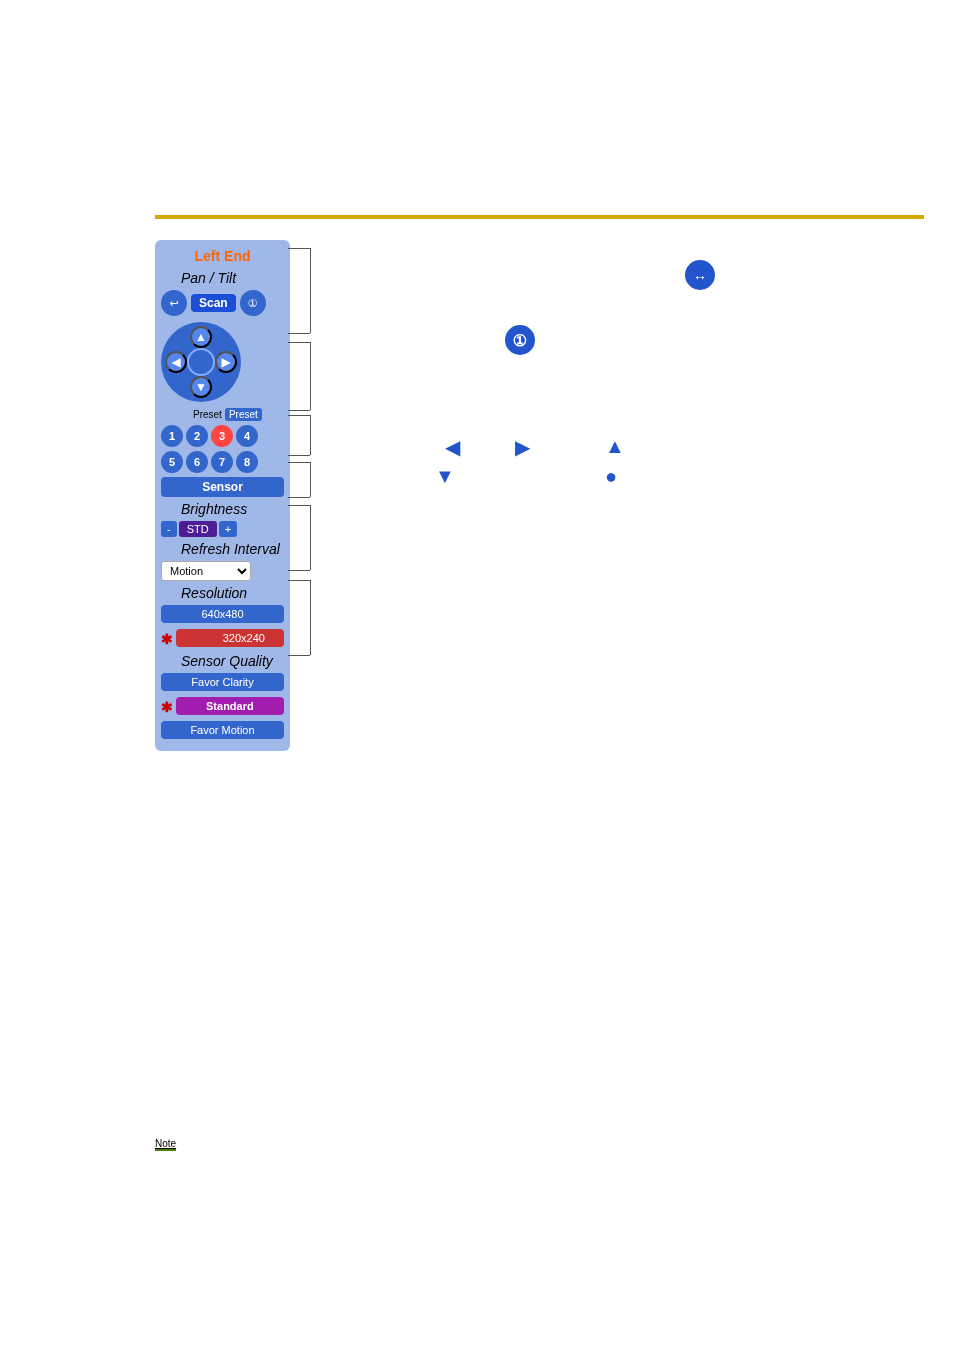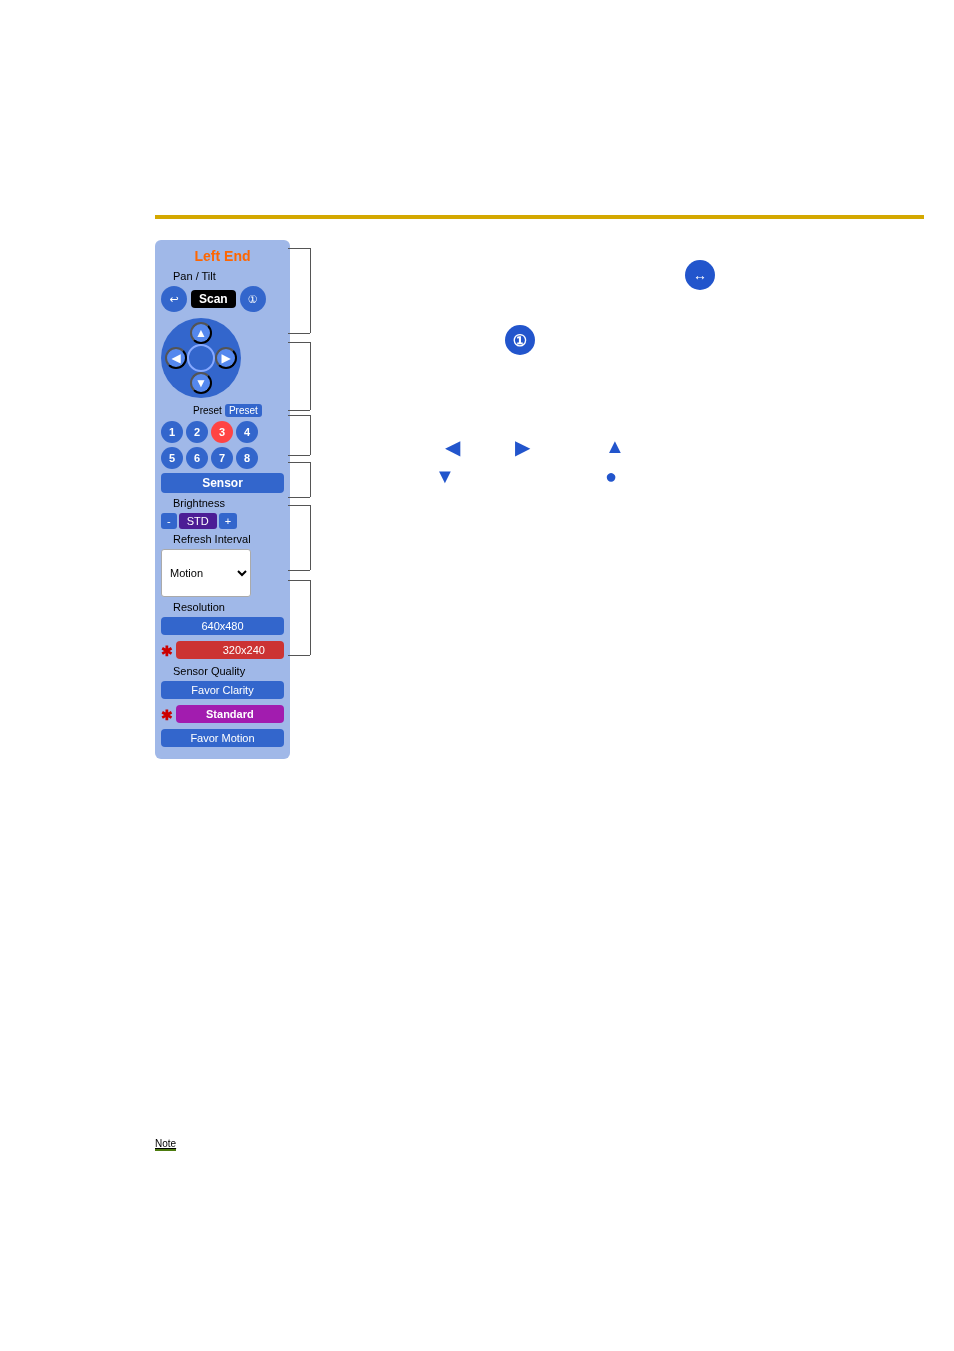--- a/index.html
+++ b/index.html
@@ -49,23 +49,24 @@
     .panel-title {
       color: #ff6600;
       font-weight: bold;
       font-size: 14px;
       text-align: center;
       margin-bottom: 2px;
     }
 
     .section-label {
       color: #000;
-      font-size: 11px;
+      font-size: 14px;
       align-self: flex-start;
-      margin-left: 12px;
+      margin-left: 20px;
+      font-style: italic;
     }
 
     
     .ptz-circle {
       width: 80px;
       height: 80px;
       background: #3366cc;
       border-radius: 50%;
       position: relative;
       display: flex;
@@ -115,21 +116,21 @@
       color: white;
       border: none;
       border-radius: 50%;
       width: 26px; height: 26px;
       font-size: 11px;
       cursor: pointer;
       display: flex; align-items: center; justify-content: center;
     }
 
     .scan-label-btn {
-      background: #000000;
+      background: #1d4ed8;
       color: white;
       border: none;
       border-radius: 4px;
       padding: 2px 8px;
       font-size: 12px;
       font-weight: bold;
       cursor: pointer;
     }
 
     
@@ -211,21 +212,21 @@
       padding: 2px 8px;
       font-size: 11px;
       cursor: pointer;
     }
 
     
     .motion-select {
       background: white;
       border: 1px solid #aaa;
       border-radius: 3px;
-      padding: 16px 4px;
+      padding: 2px 4px;
       font-size: 11px;
       width: 90px;
       cursor: pointer;
     }
 
     
     .res-btn {
       background: #3366cc;
       color: white;
       border: none;

